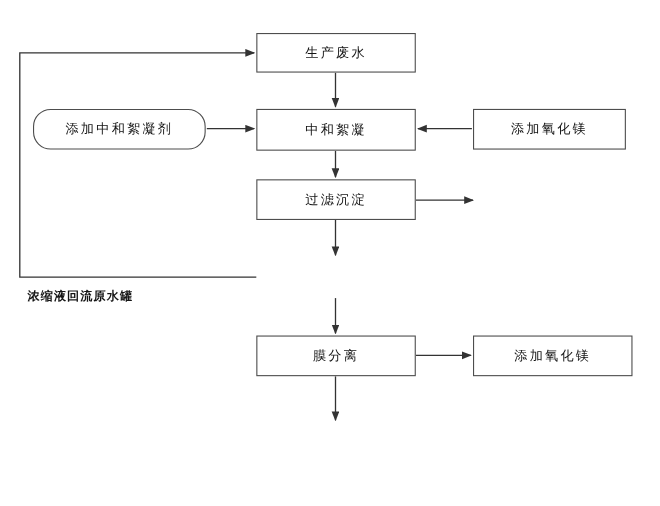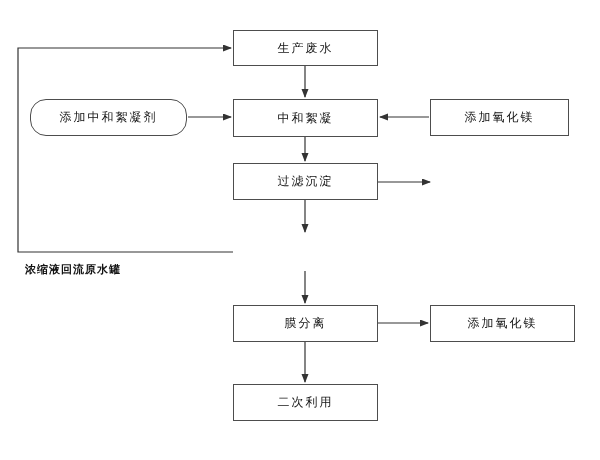--- a/index.html
+++ b/index.html
@@ -112,19 +112,16 @@
 
 
   <div class="node n-membrane">
     <span>膜分离</span>
   </div>
 
   <div class="node n-greening">
     <span>添加氧化镁</span>
   </div>
 
-  <div class="node n-reuse">
-    <span>二次利用</span>
-  </div>
 
   <div class="annotation a-recycle">浓缩液回流原水罐</div>
 
 </div>
 
 </body></html>

